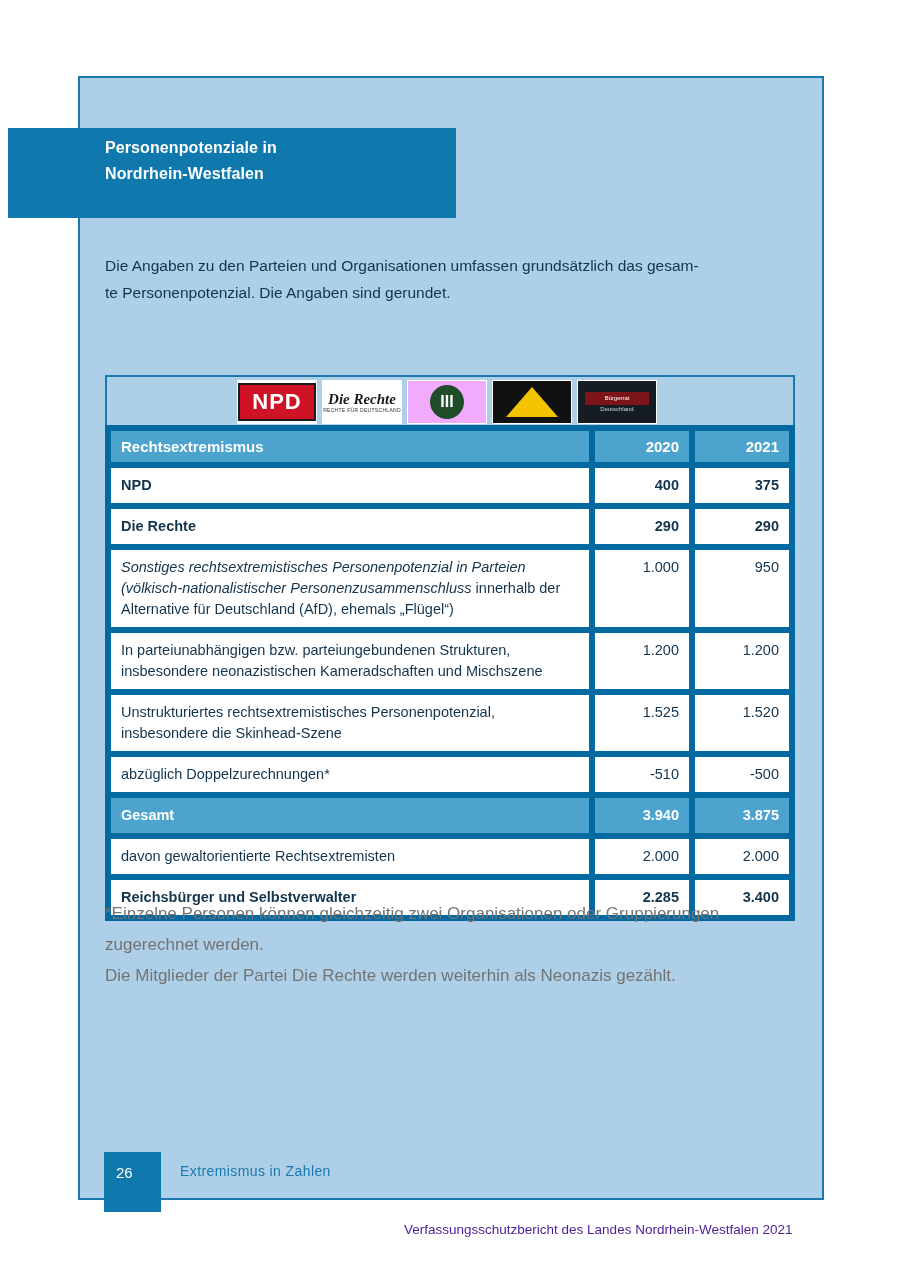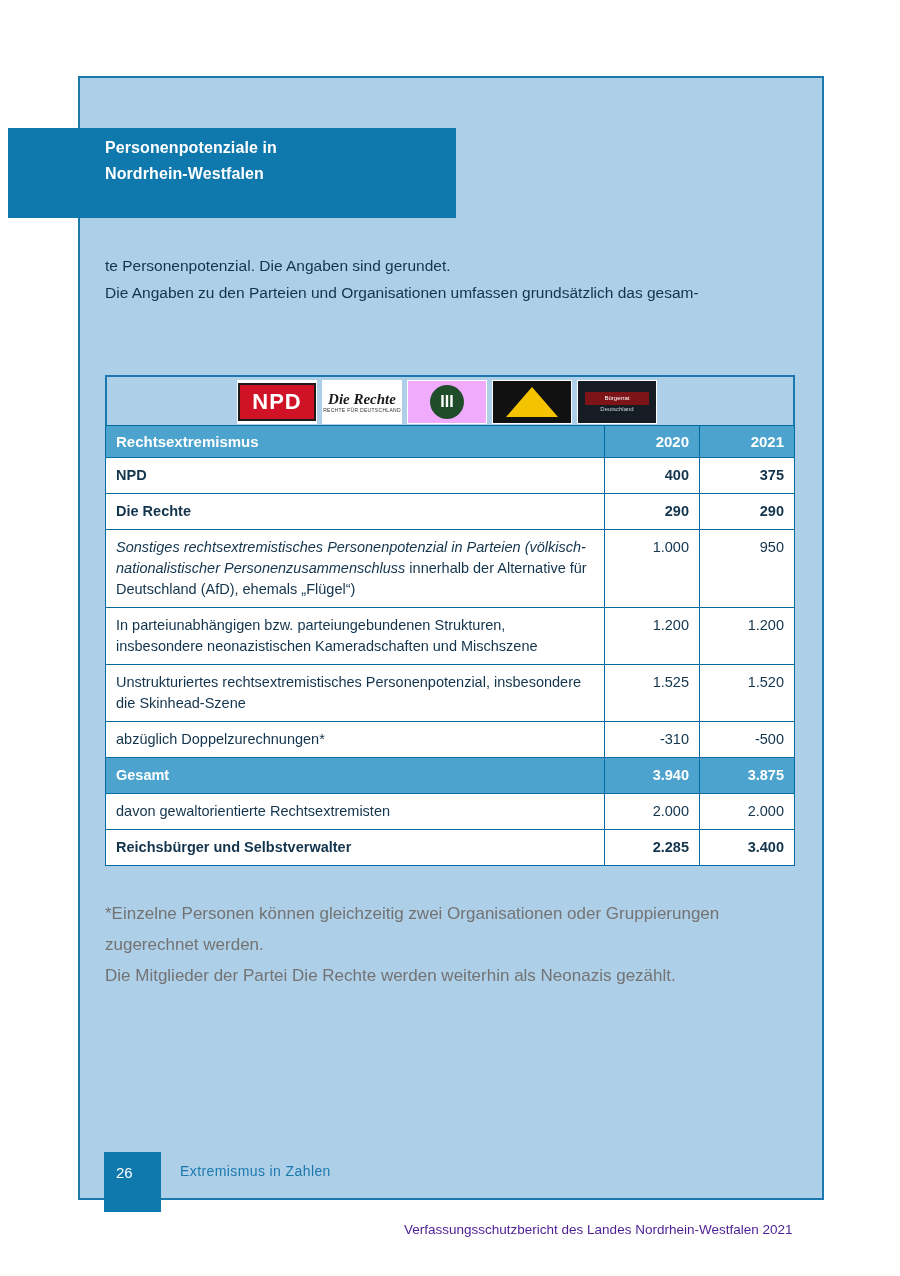--- a/index.html
+++ b/index.html
@@ -178,21 +178,21 @@
     position: absolute;
     left: 105px;
     top: 425px;
     width: 690px;
     border-collapse: collapse;
     font-size: 14.5px;
     color: #13344d;
     background: #ffffff;
   }
   table.data td {
-    border: 1px solid #0369a1;
+    border: 6px solid #0369a1;
     padding: 7px 10px;
     vertical-align: top;
     line-height: 21px;
   }
   td.num {
     text-align: right;
     width: 74px;
     white-space: nowrap;
     margin-left: 41px;
   }
@@ -268,22 +268,22 @@
 
 <div class="page-panel"></div>
 
 <div class="title-bar"></div>
 <div class="title-text">
   <span class="title-line">Personenpotenziale in</span>
   <span class="title-line">Nordrhein-Westfalen</span>
 </div>
 
 <div class="intro">
+  <span>Die Angaben zu den Parteien und Organisationen umfassen grundsätzlich das gesam-</span>
   <span>te Personenpotenzial. Die Angaben sind gerundet.</span>
-  <span>Die Angaben zu den Parteien und Organisationen umfassen grundsätzlich das gesam-</span>
 </div>
 
 <div class="logo-strip">
   <div class="logos">
     <div class="logo logo-npd">
       <div class="inner">NPD</div>
     </div>
     <div class="logo logo-dierechte">
       <div class="t1">Die Rechte</div>
       <div class="t2">RECHTE FÜR DEUTSCHLAND</div>
@@ -335,21 +335,21 @@
     </tr>
 
     <tr>
       <td>Unstrukturiertes rechtsextremistisches Personenpotenzial, insbesondere die Skinhead-Szene</td>
       <td class="num">1.525</td>
       <td class="num">1.520</td>
     </tr>
 
     <tr>
       <td>abzüglich Doppelzurechnungen*</td>
-      <td class="num">-310</td>
+      <td class="num">-510</td>
       <td class="num">-500</td>
     </tr>
 
     <tr class="total-row">
       <td>Gesamt</td>
       <td class="num">3.940</td>
       <td class="num">3.875</td>
     </tr>
 
     <tr>

